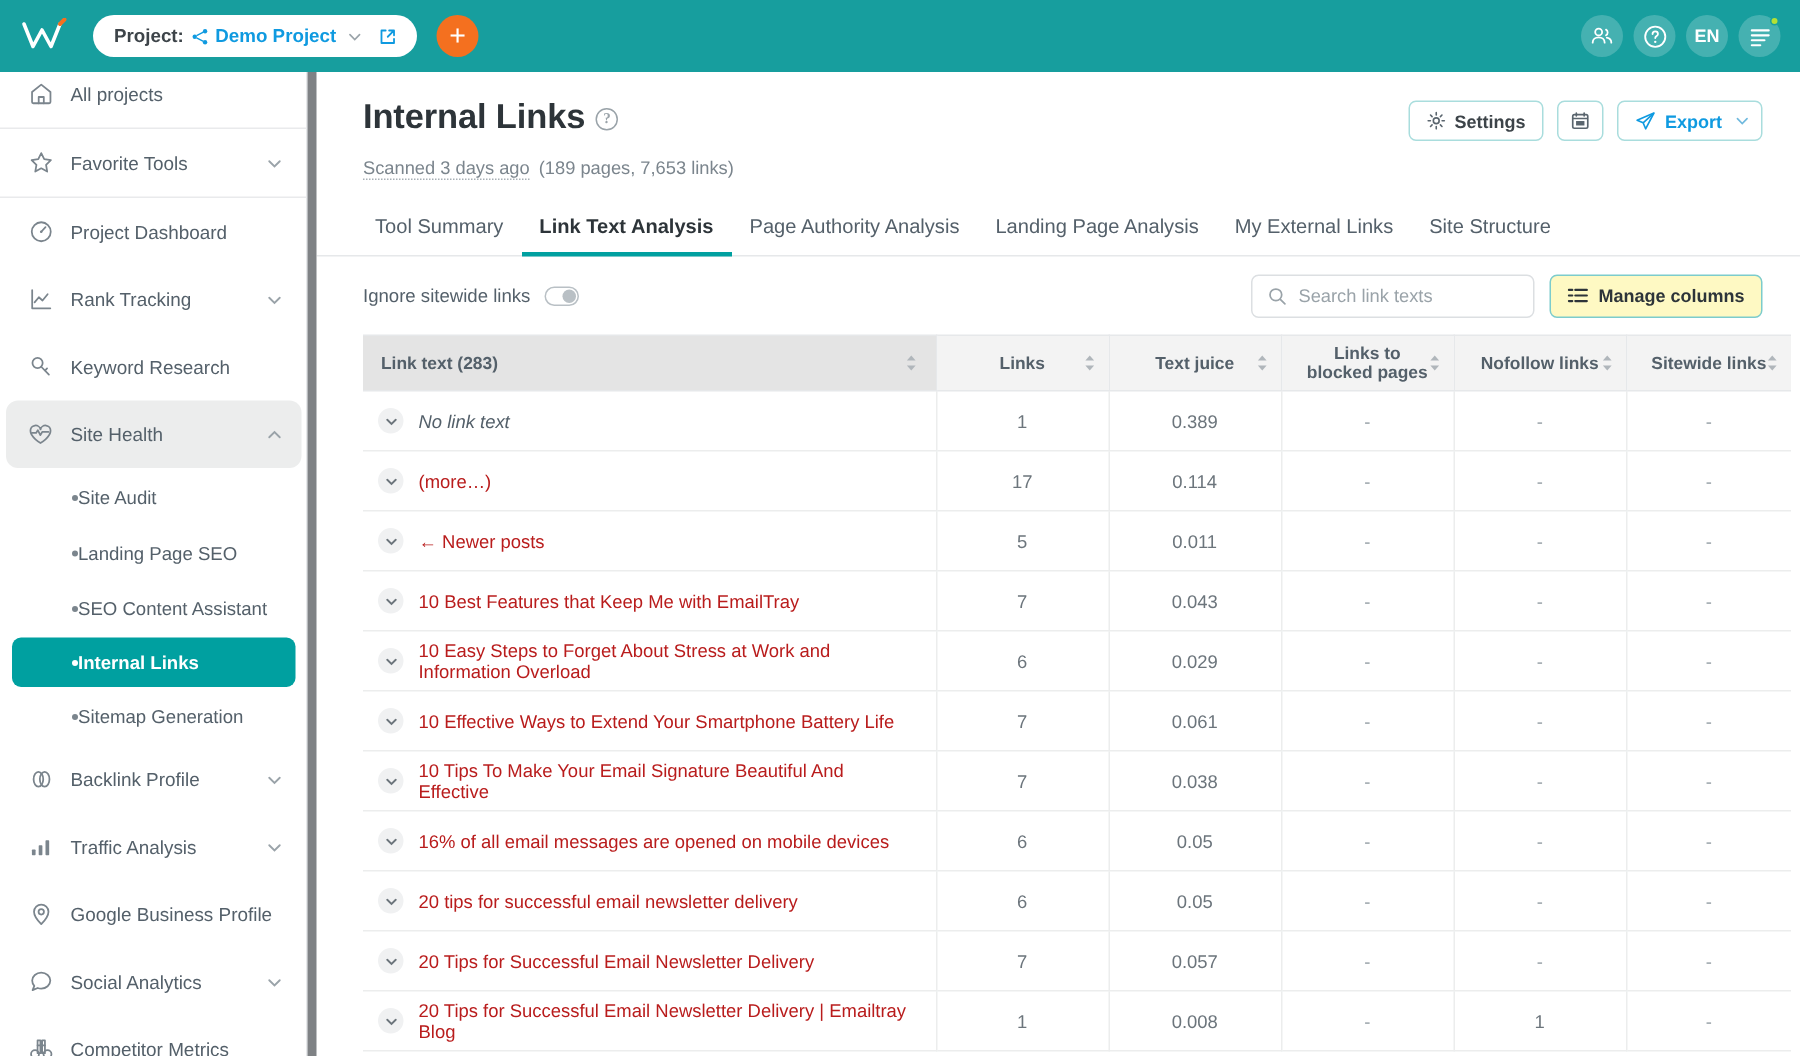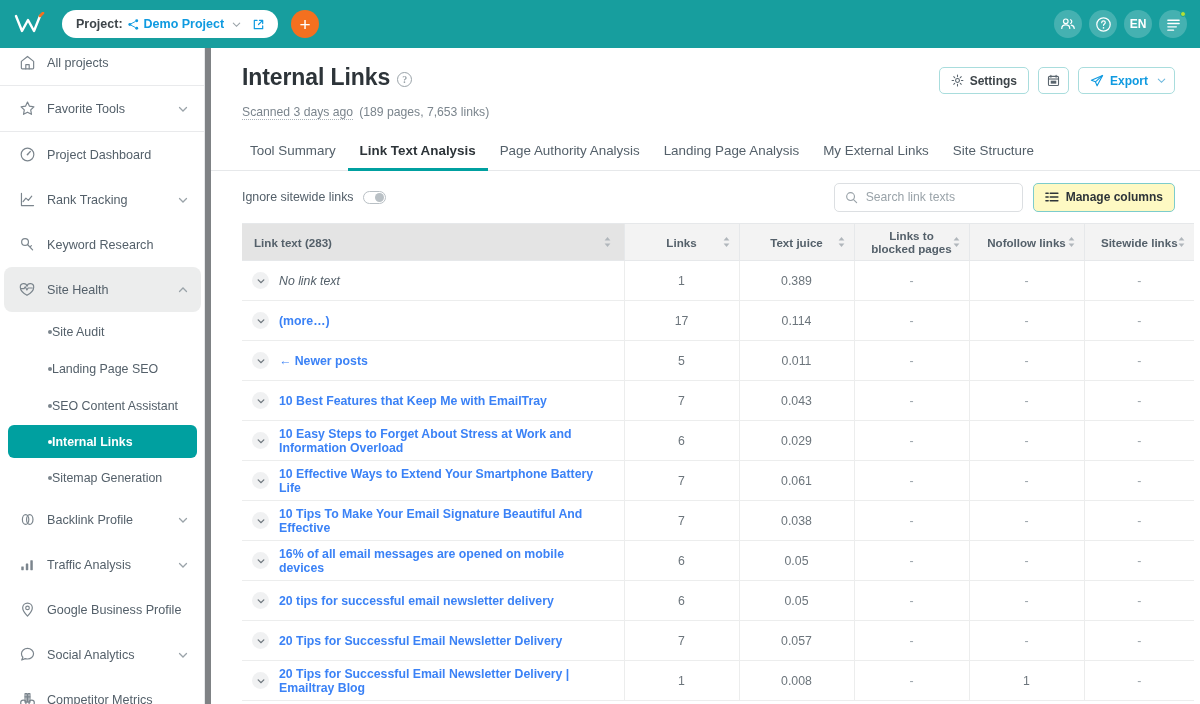--- a/index.html
+++ b/index.html
@@ -129,21 +129,21 @@
   thead th.cN .sorticon { position:absolute; right:-4px; }
   tbody td {
     height: 40px; border-bottom: 1px solid #eceded; border-right: 1px solid #eceded;
     font-size: 12.3px; color: #54606a; padding: 0 12px; text-align: center; vertical-align: middle;
   }
   tbody td:last-child { border-right:none; }
   tbody td.linkcell { text-align: left; padding-left: 10px; }
   .lc-inner { display:flex; align-items:center; gap:10px; }
   .exp-btn { width:17px;height:17px;border-radius:50%;background:#f0f1f2;color:#6c757c;
     display:flex;align-items:center;justify-content:center;flex:0 0 17px;cursor:pointer;}
-  .lt { color:#3b82f6; font-weight:700; font-size:12.3px; }
+  .lt { color:#b91c1c; font-weight:400; font-size:12.3px; }
   .lt.ital { font-style: italic; font-weight:400; color:#54606a;}
   .num { color:#6c757c; }
   .dash { color:#9aa3a9; }
 </style>
 </head>
 <body>
 
 <div id="topbar">
   <div id="logo">
     <svg width="34" height="24" viewBox="0 0 34 24">

